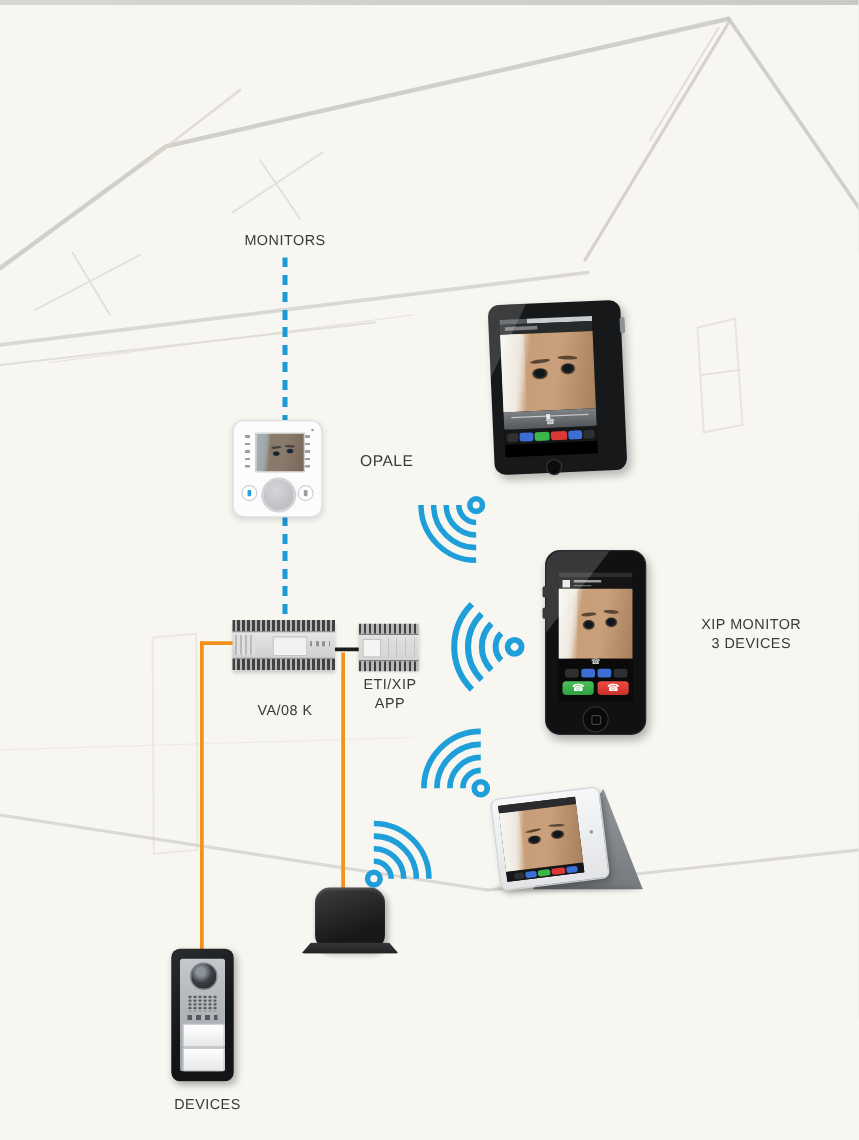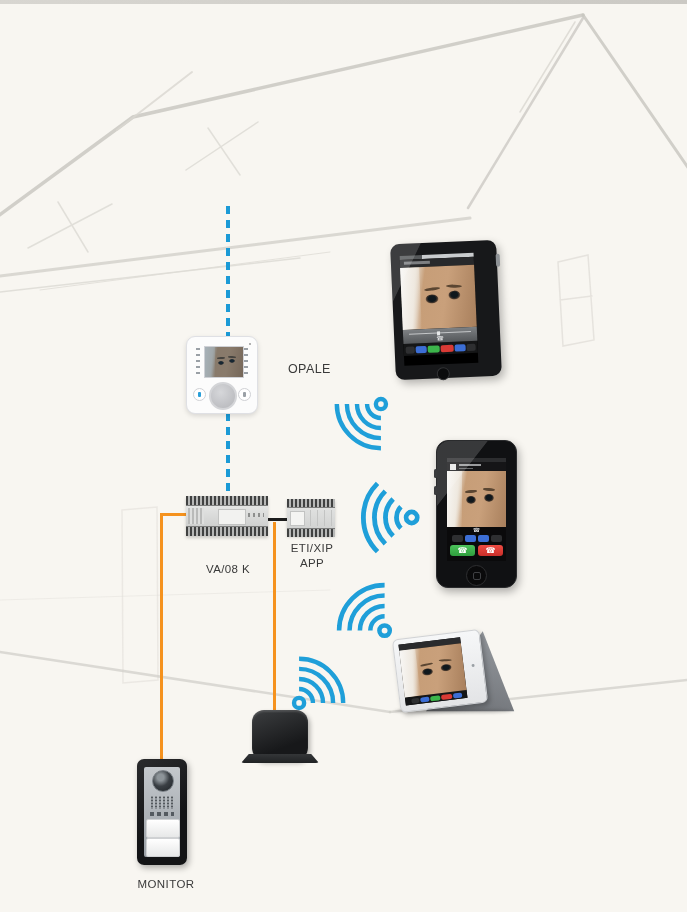--- a/index.html
+++ b/index.html
@@ -220,20 +220,21 @@
       <use href="#wifiIcon"></use>
     </svg>
   <svg class="wifi" style="left:330px;top:576px;transform:rotate(270deg);" width="65" height="65" viewBox="0 0 100 100">
       <use href="#wifiIcon"></use>
     </svg>
   <svg class="wifi" style="left:289px;top:650px;" width="63" height="63" viewBox="0 0 100 100">
       <use href="#wifiIcon"></use>
     </svg>
 
   <div class="lbl note-expandable">
+    <div>MONITORS</div>
   </div>
 
   <div class="opale">
     <div class="scr">
       <div class="face cool" style="width:100%;height:100%;">
         <span class="hair"></span>
         <span class="brow l"></span>
           <span class="brow r"></span>
         <span class="eye l"></span>
         <span class="eye r"></span>
@@ -338,20 +339,24 @@
           <span class="bigbtn2 rd">☎</span>
         </div>
       </div>
     </div>
     <div class="home">
         <span class="sq"></span>
       </div>
     <div class="shine"></div>
   </div>
 
+  <div class="lbl note-xip">
+    <div>XIP MONITOR</div>
+    <div>3 DEVICES</div>
+  </div>
 
   <div class="ipadmini">
     <div class="cover"></div>
     <div class="shadow"></div>
     <div class="slab">
       <div class="scr">
         <div class="hdr"></div>
         <div class="face">
           <span class="hair"></span>
           <span class="brow l"></span>
@@ -377,15 +382,15 @@
 
   <div class="thangram">
     <div class="inner">
       <div class="cam"></div>
       <div class="grille"></div>
       <div class="keys"></div>
       <div class="wbtn" style="top:52px"></div>
       <div class="wbtn" style="top:71px"></div>
     </div>
   </div>
-  <div class="lbl lbl-thangram">MONITOR</div>
+  <div class="lbl lbl-thangram">DEVICES</div>
 
 </div>
 
 </body></html>

